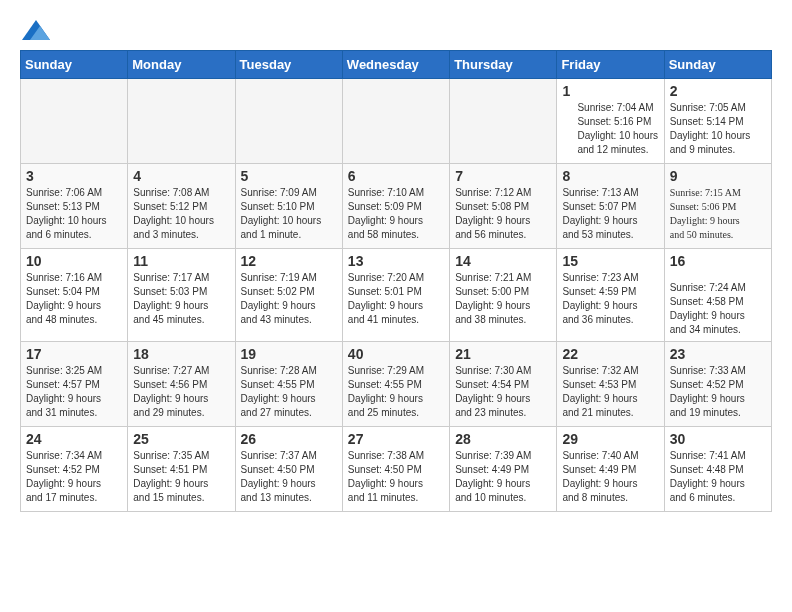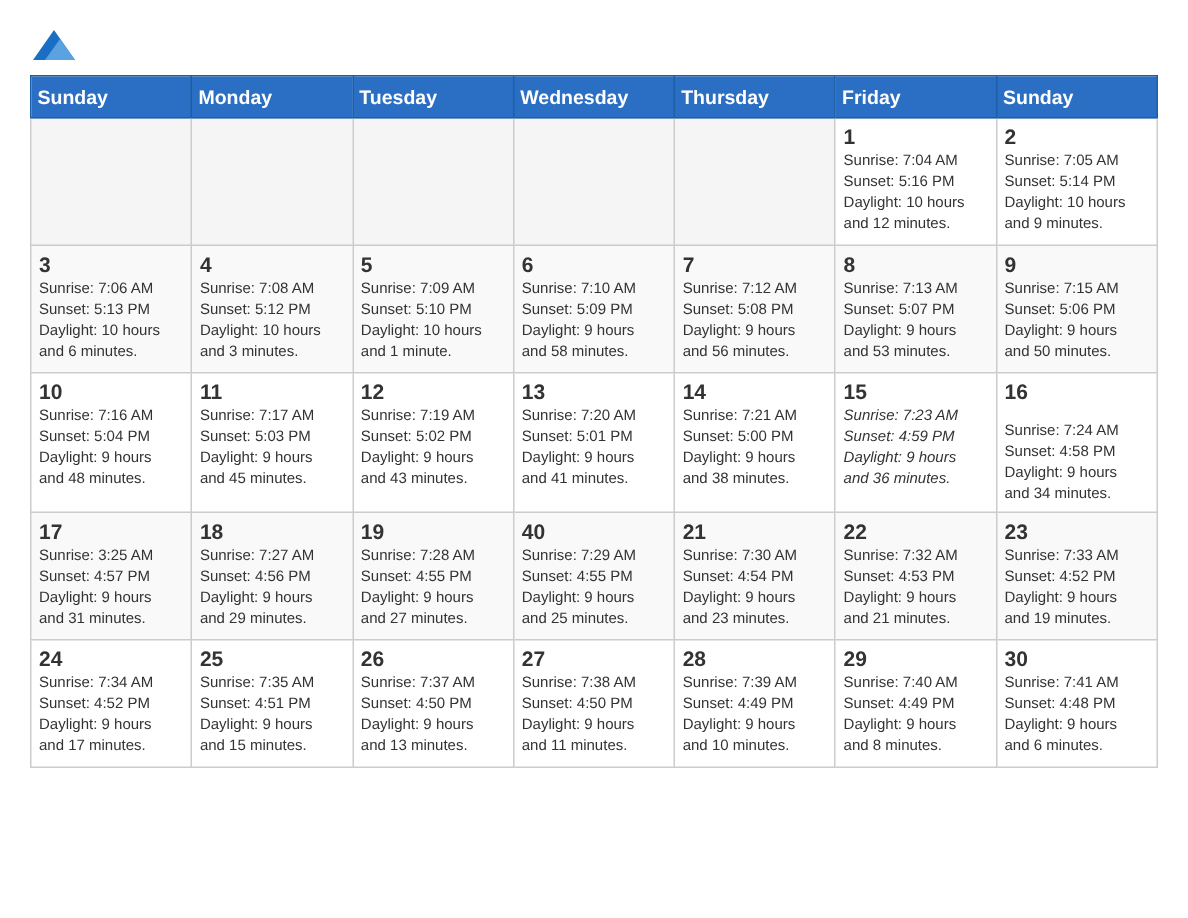--- a/index.html
+++ b/index.html
@@ -129,21 +129,21 @@
   </thead>
   <tbody id="calendar-body">
   <tr>
         <td class="empty"></td>
         <td class="empty"></td>
         <td class="empty"></td>
         <td class="empty"></td>
         <td class="empty"></td>
         <td>
           <span class="day-number">1</span>
-          <div class="day-info" style="white-space: pre-line;">Sunrise: 7:04 AM
+          <div class="day-info" style="white-space: pre-line; margin-left: 15px;">Sunrise: 7:04 AM
 Sunset: 5:16 PM
 Daylight: 10 hours
 and 12 minutes.</div>
         </td>
         <td>
           <span class="day-number">2</span>
           <div class="day-info" style="white-space: pre-line;">Sunrise: 7:05 AM
 Sunset: 5:14 PM
 Daylight: 10 hours
 and 9 minutes.</div>
@@ -187,21 +187,21 @@
         </td>
         <td>
           <span class="day-number">8</span>
           <div class="day-info" style="white-space: pre-line;">Sunrise: 7:13 AM
 Sunset: 5:07 PM
 Daylight: 9 hours
 and 53 minutes.</div>
         </td>
         <td>
           <span class="day-number">9</span>
-          <div class="day-info" style="white-space: pre-line;">Sunrise: 7:15 AM
+          <div class="day-info" style="white-space: pre-line; font-family: Liberation Serif, serif;">Sunrise: 7:15 AM
 Sunset: 5:06 PM
 Daylight: 9 hours
 and 50 minutes.</div>
         </td>
       </tr>
       <tr>
         <td>
           <span class="day-number">10</span>
           <div class="day-info" style="white-space: pre-line;">Sunrise: 7:16 AM
 Sunset: 5:04 PM
@@ -231,21 +231,21 @@
         </td>
         <td>
           <span class="day-number">14</span>
           <div class="day-info" style="white-space: pre-line;">Sunrise: 7:21 AM
 Sunset: 5:00 PM
 Daylight: 9 hours
 and 38 minutes.</div>
         </td>
         <td>
           <span class="day-number">15</span>
-          <div class="day-info" style="white-space: pre-line; font-style: italic;">Sunrise: 7:23 AM
+          <div class="day-info" style="white-space: pre-line;">Sunrise: 7:23 AM
 Sunset: 4:59 PM
 Daylight: 9 hours
 and 36 minutes.</div>
         </td>
         <td>
           <span class="day-number">16</span>
           <div class="day-info" style="white-space: pre-line; margin-top: 12px;">Sunrise: 7:24 AM
 Sunset: 4:58 PM
 Daylight: 9 hours
 and 34 minutes.</div>

